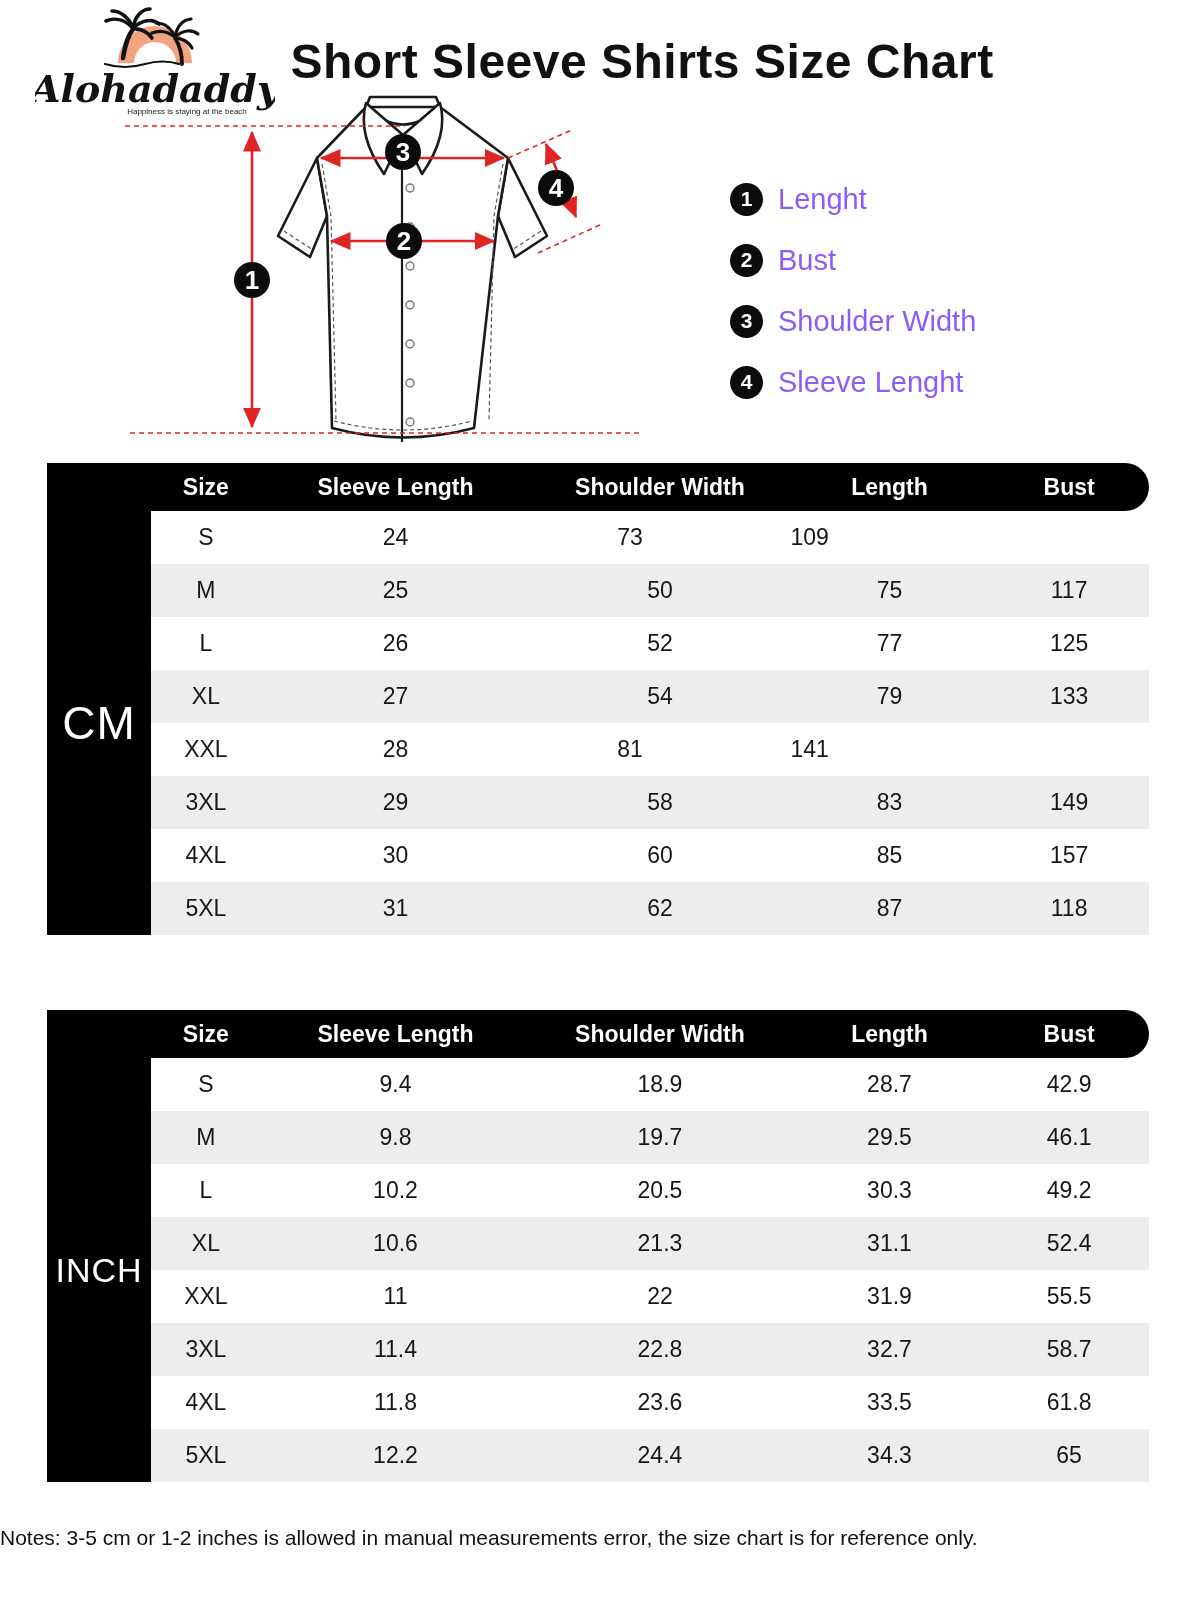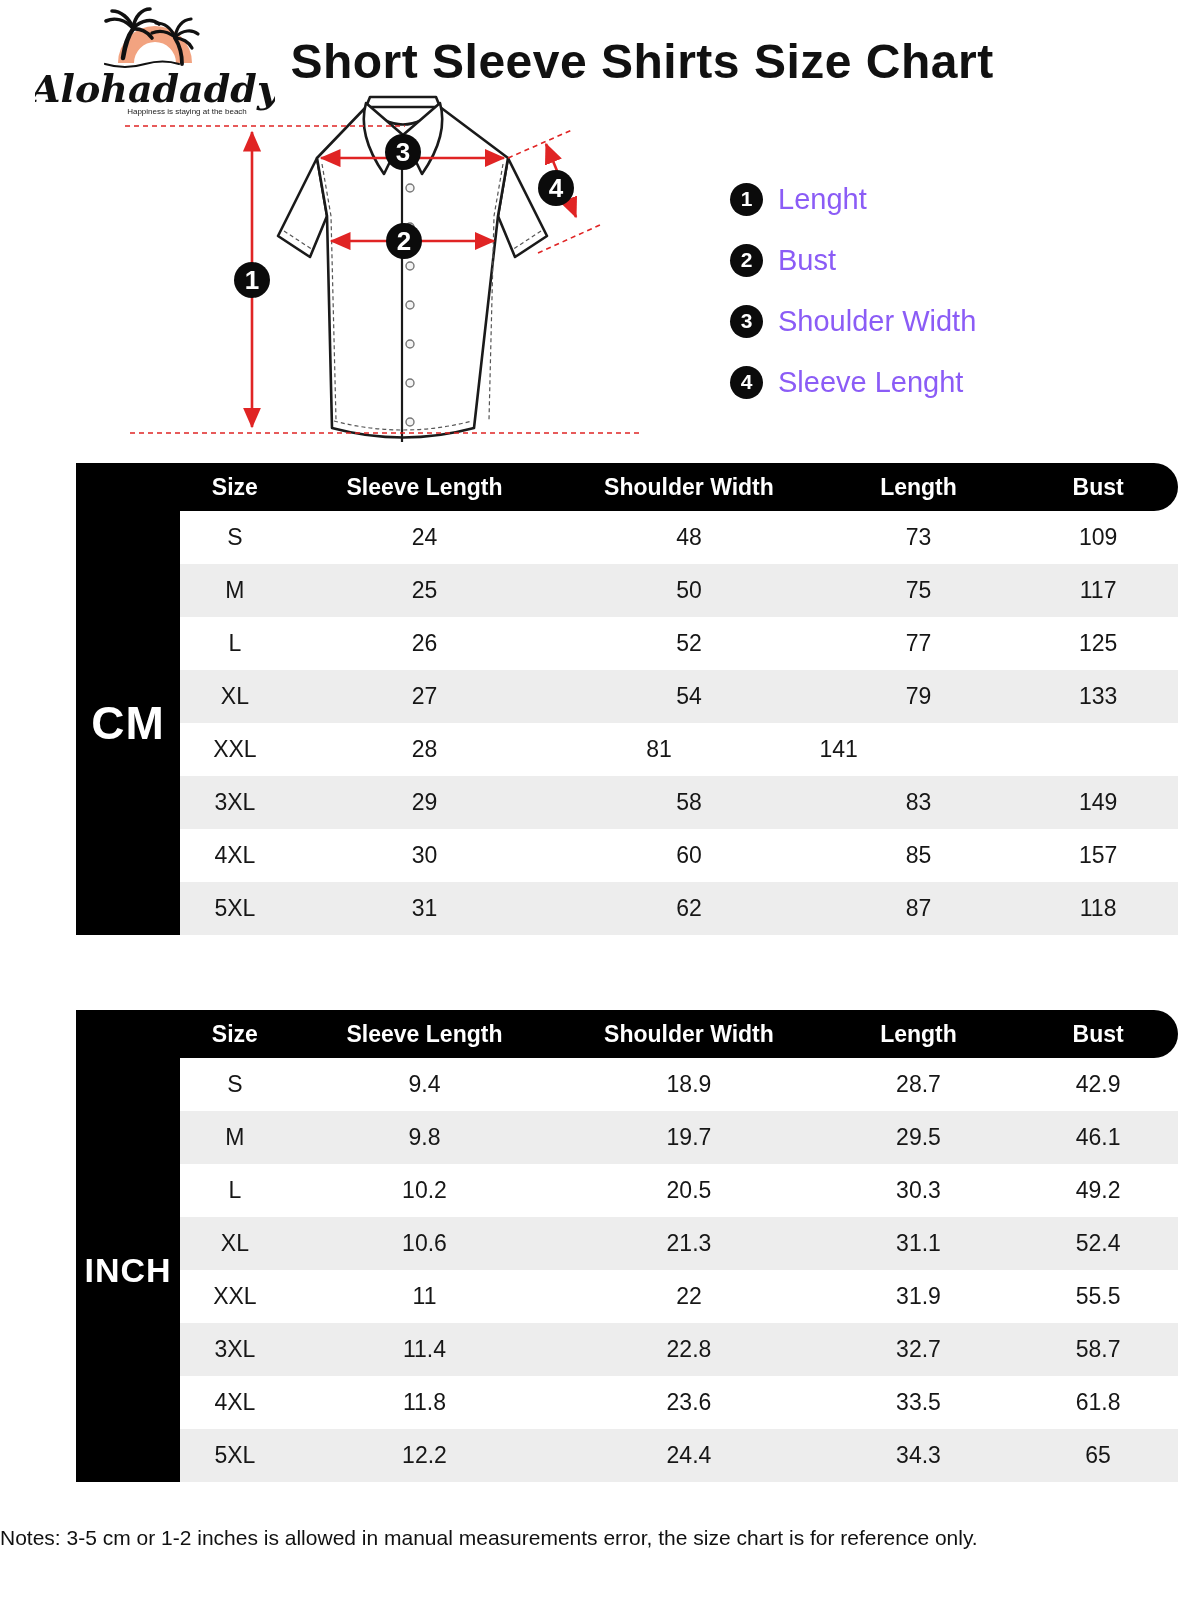--- a/index.html
+++ b/index.html
@@ -23,33 +23,33 @@
   .legend { position:absolute; left:730px; top:182px; list-style:none; }
   .legend li { display:flex; align-items:center; margin-bottom:27px; height:34px; }
   .legend .num {
     width:33px; height:33px; border-radius:50%; background:#0b0b0b; color:#fff;
     display:inline-flex; align-items:center; justify-content:center;
     font-weight:bold; font-size:21px; flex:0 0 33px;
   }
   .legend .lbl { margin-left:15px; font-size:29px; color:#8b5cf6; }
 
   
-  .size-table { position:relative; margin-left:64px; width:1114px;padding-left:12px; }
+  .size-table { position:relative; margin-left:35px; width:1114px;padding-left:12px; }
   .size-table.cm   { margin-top:0; }
   .size-table.inch { margin-top:75px; }
 
   .t-head {
     display:flex; align-items:center; height:48px; background:#000;
     border-radius:0 26px 26px 0; padding-left:104px;
   }
   .t-hcell { color:#fff; font-weight:bold; font-size:23px; text-align:center; }
 
   .t-body { display:flex; }
   .t-side {
-    flex:0 0 104px; background:#000; color:#fff; font-weight:bold;
+    flex:0 0 104px; background:#000; color:#fff; font-weight:normal;
     display:flex; align-items:center; justify-content:center; letter-spacing:1px;
   }
   .size-table.cm   .t-side { font-size:46px; }
   .size-table.inch .t-side { font-size:34px; }
   .t-rows { flex:1; }
   .t-row { display:flex; height:53px; background:#fff; }
   .t-row.alt { background:#ededed; }
   .t-cell { font-size:23px; color:#161616; display:flex; align-items:center; justify-content:center; }
 
   .c0 { width:11%; } .c1 { width:27%; } .c2 { width:26%; } .c3 { width:20%; } .c4 { width:16%; }
@@ -200,21 +200,20 @@
           <div class="t-hcell c2">Shoulder Width</div>
           <div class="t-hcell c3">Length</div>
           <div class="t-hcell c4">Bust</div>
         </div>
         <div class="t-body">
           <div class="t-side">CM</div>
           <div class="t-rows">
             <div class="t-row">
               <div class="t-cell c0">S</div>
               <div class="t-cell c1">24</div>
-              <div class="t-cell c2">48</div>
               <div class="t-cell c3">73</div>
               <div class="t-cell c4">109</div>
             </div>
             <div class="t-row alt">
               <div class="t-cell c0">M</div>
               <div class="t-cell c1">25</div>
               <div class="t-cell c2">50</div>
               <div class="t-cell c3">75</div>
               <div class="t-cell c4">117</div>
             </div>

